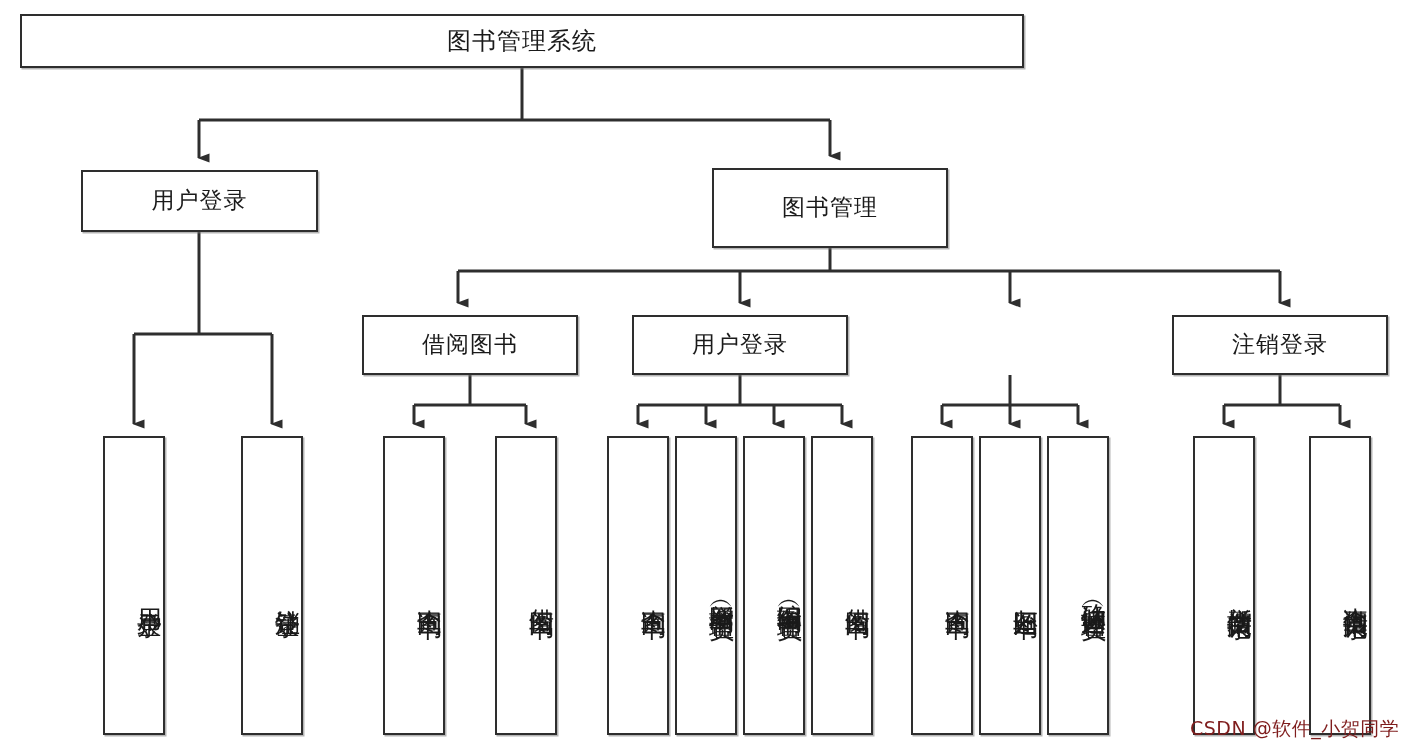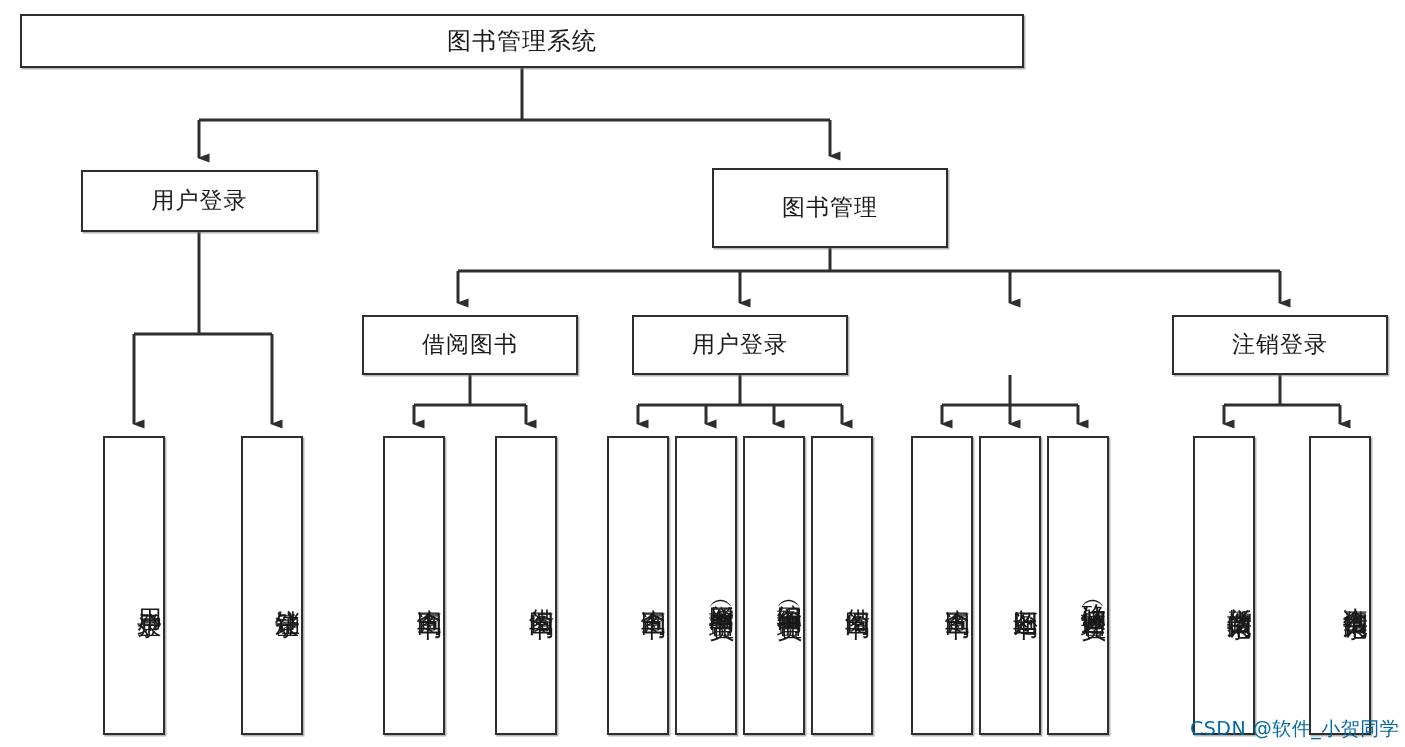--- a/index.html
+++ b/index.html
@@ -57,21 +57,21 @@
     justify-content: center;
   }
   .node.leaf .vtext {
     writing-mode: vertical-rl;
     text-orientation: upright;
     display: block;
   }
   .watermark {
     position: absolute;
     font-size: 19px;
-    color: #0369a1;
+    color: #7f1d1d;
     letter-spacing: 0.5px;
     white-space: nowrap;
     font-family: "DejaVu Sans", "Liberation Sans", sans-serif;
   }
 </style>
 </head>
 <body>
 
 <div id="canvas">
 

